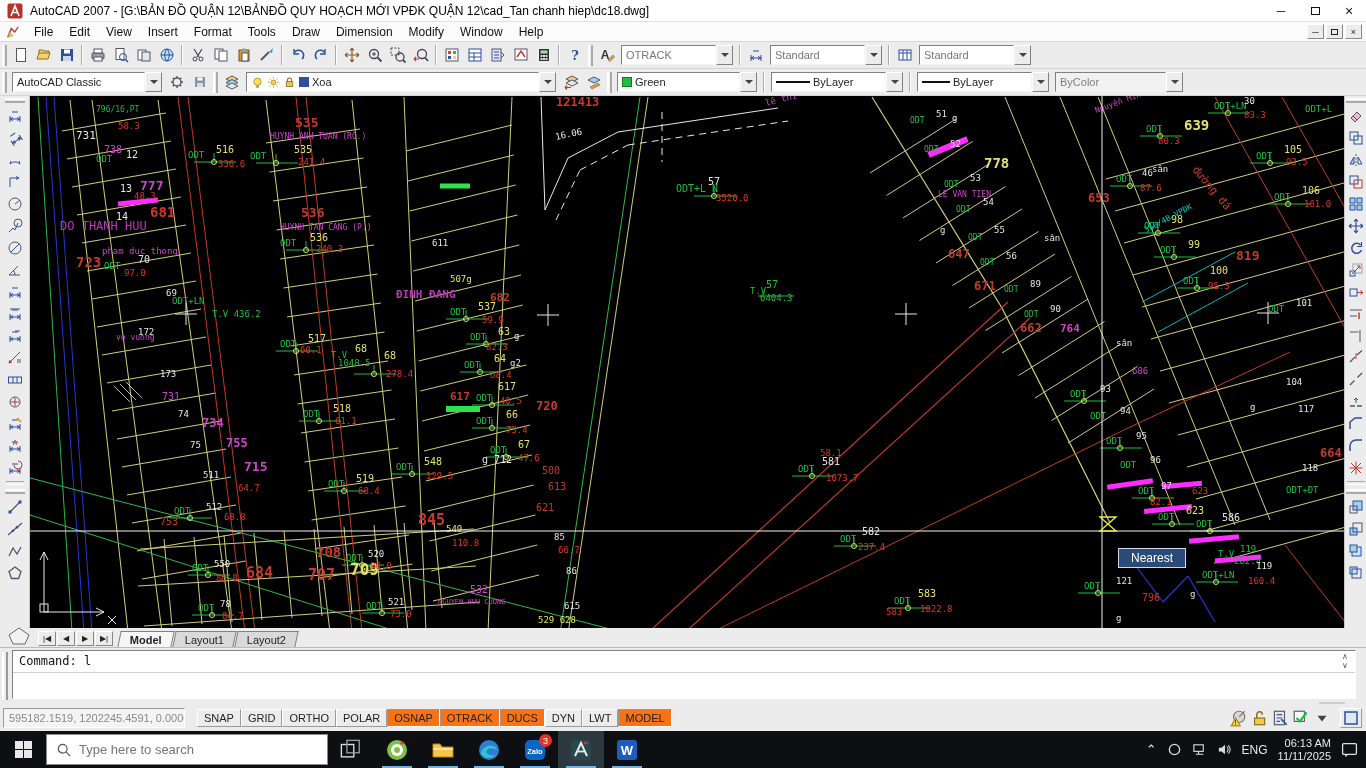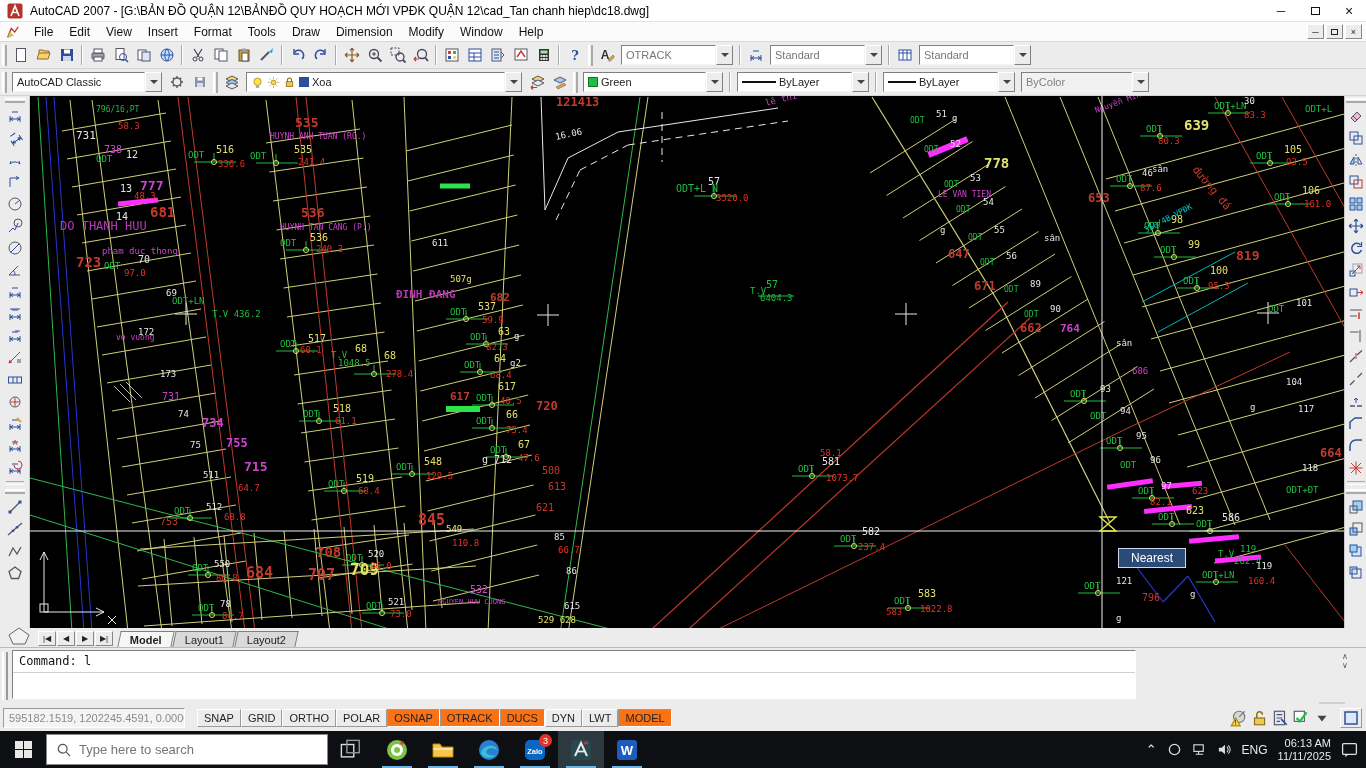--- a/index.html
+++ b/index.html
@@ -48,21 +48,21 @@
   .tabbar{position:absolute;left:0;top:628px;width:1366px;height:20px;background:#ececec;display:flex;align-items:flex-end;font-size:11px;border-bottom:1px solid #bbb}
   .pentico{margin:0 6px 2px 8px}
   .navbtns{display:flex;gap:1px;margin:0 6px 1px 2px}
   .navbtn{width:18px;height:15px;background:#ececec;border:1px solid;border-color:#fff #888 #888 #fff;font-size:8px;display:flex;align-items:center;justify-content:center;color:#222}
   .tab{padding:2px 10px 1px;border:1px solid #808080;border-bottom:none;background:#d9d9d9;margin-right:1px;transform:skewX(-12deg);color:#222}
   .tab span{display:inline-block;transform:skewX(12deg)}
   .tab.active{background:#f6f6f6;font-weight:bold}
   
   .cmdpanel{position:absolute;left:0;top:648px;width:1366px;height:56px;background:#ececec}
   .cmdgrip{position:absolute;left:2px;top:4px;width:6px;height:48px;border-left:2px solid #fff;border-right:2px solid #9a9a9a}
-  .cmdbox{position:absolute;left:12px;top:2px;width:1124px;height:49px;background:#fff;border:1px solid;border-color:#808080 #fff #fff #808080;font-family:"DejaVu Sans Mono",monospace;font-size:12px;color:#111}
+  .cmdbox{position:absolute;left:12px;top:2px;width:1344px;height:49px;background:#fff;border:1px solid;border-color:#808080 #fff #fff #808080;font-family:"DejaVu Sans Mono",monospace;font-size:12px;color:#111}
   .cmdhist{height:22px;padding:3px 6px;border-bottom:1px solid #d0d0d0;white-space:pre}
   .cmdprompt{height:24px;padding:4px 6px;white-space:pre;display:flex;align-items:center}
   .caret{display:inline-block;width:2px;height:13px;background:#111;margin-left:3px}
   .cmdvscroll{position:absolute;right:14px;top:4px;width:14px;display:flex;flex-direction:column;align-items:center;color:#555;font-size:8px;line-height:9px}
   .cmdhscroll{position:absolute;right:16px;top:53px;display:flex;align-items:center;gap:2px;color:#444;font-size:10px}
   .hthumb{width:26px;height:9px;background:#cfcfcf}
   
   .statusbar{position:absolute;left:0;top:704px;width:1366px;height:27px;background:#ececec;display:flex;align-items:center;font-size:11px}
   .coords{width:182px;height:20px;margin-left:3px;background:#f4f4f4;border:1px solid;border-color:#9a9a9a #fff #fff #9a9a9a;color:#8a8a8a;display:flex;align-items:center;padding:0 5px;white-space:nowrap;overflow:hidden;font-size:11px}
   .toggles{display:flex;margin-left:12px}
@@ -355,21 +355,21 @@
     <div class="grip"></div>
     <div class="tbtn" id="ico-layermgr">
         <svg viewBox="0 0 16 16">
           <g stroke="#556">
             <path d="M2 5 L8 2 L14 5 L8 8 Z" fill="#f7d070"></path>
             <path d="M2 8.5 L8 5.5 L14 8.5 L8 11.5 Z" fill="#9fd0f0"></path>
             <path d="M2 12 L8 9 L14 12 L8 15 Z" fill="#e8e8e8"></path>
           </g>
         </svg>
       </div>
-    <div class="combo" style="width:276px">
+    <div class="combo" style="width:310px">
       <div class="cbx" style="flex:1">
         <span id="ico-bulb" style="width:13px;height:13px;display:inline-flex">
             <svg viewBox="0 0 16 16" width="13" height="13">
               <circle cx="8" cy="7" r="4.5" fill="#ffe34d" stroke="#a98b1a"></circle>
               <rect x="6" y="11.5" width="4" height="3" fill="#a0a0a0"></rect>
             </svg>
           </span>
         <span id="ico-sun" style="width:13px;height:13px;display:inline-flex">
             <svg viewBox="0 0 16 16" width="13" height="13">
               <circle cx="8" cy="8" r="3" fill="#ffd24d" stroke="#a98b1a"></circle>

